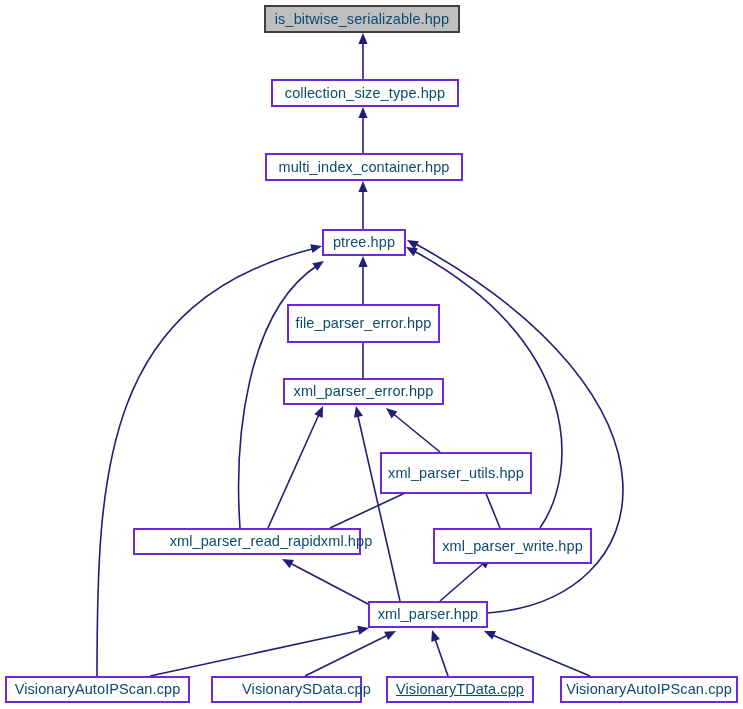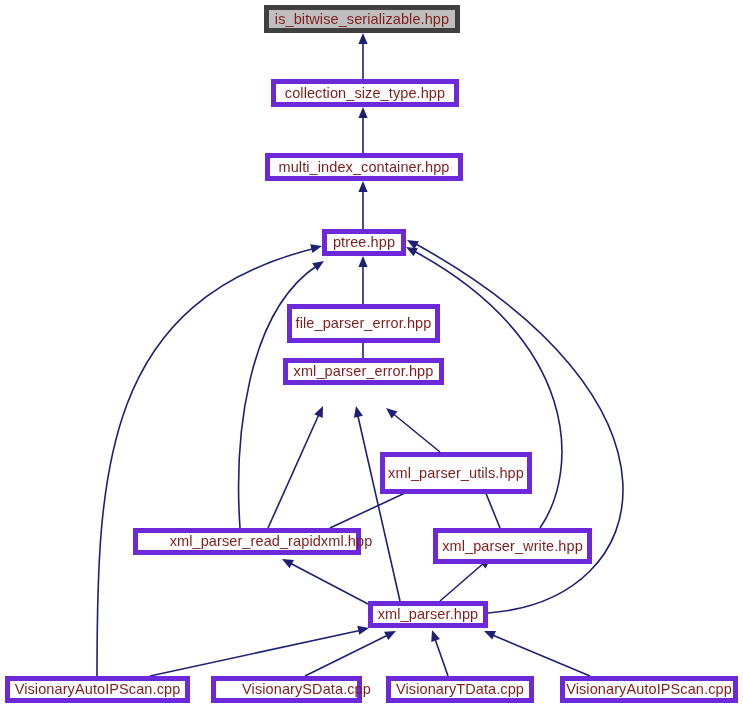--- a/index.html
+++ b/index.html
@@ -21,23 +21,23 @@
   #edge-layer {
     position: absolute;
     left: 0;
     top: 0;
     width: 743px;
     height: 709px;
   }
   .node {
     position: absolute;
     box-sizing: border-box;
-    border: 5px solid #6d28d9;
+    border: 2px solid #6d28d9;
     background: #ffffff;
-    color: #7f1d1d;
+    color: #0c4a6e;
     font-size: 14.5px;
     line-height: 1;
     display: flex;
     align-items: center;
     justify-content: center;
     white-space: nowrap;
     letter-spacing: 0.1px;
     z-index: 5;
   }
   .node.highlight {
@@ -106,42 +106,42 @@
       </div>
       <div class="node" style="left: 265px; top: 153px; width: 198px; height: 28px;">
         <span class="node-label">multi_index_container.hpp</span>
       </div>
       <div class="node" style="left: 322px; top: 229px; width: 84px; height: 27px; text-align: center;">
         <span class="node-label">ptree.hpp</span>
       </div>
       <div class="node" style="left: 287px; top: 304px; width: 153px; height: 39px;">
         <span class="node-label">file_parser_error.hpp</span>
       </div>
-      <div class="node" style="left: 283px; top: 358px; width: 161px; height: 27px;">
+      <div class="node" style="left: 283px; top: 378px; width: 161px; height: 27px;">
         <span class="node-label">xml_parser_error.hpp</span>
       </div>
       <div class="node" style="left: 380px; top: 452px; width: 152px; height: 42px;">
         <span class="node-label">xml_parser_utils.hpp</span>
       </div>
       <div class="node" style="left: 133px; top: 528px; width: 228px; height: 27px; padding-left: 48px;">
         <span class="node-label">xml_parser_read_rapidxml.hpp</span>
       </div>
       <div class="node" style="left: 433px; top: 528px; width: 159px; height: 36px;">
         <span class="node-label">xml_parser_write.hpp</span>
       </div>
       <div class="node" style="left: 368px; top: 601px; width: 120px; height: 27px;">
         <span class="node-label">xml_parser.hpp</span>
       </div>
       <div class="node" style="left: 5px; top: 676px; width: 185px; height: 27px;">
         <span class="node-label">VisionaryAutoIPScan.cpp</span>
       </div>
       <div class="node" style="left: 211px; top: 676px; width: 151px; height: 27px; padding-left: 40px;">
         <span class="node-label">VisionarySData.cpp</span>
       </div>
-      <div class="node" style="left: 386px; top: 676px; width: 148px; height: 27px;">
+      <div class="node" style="left: 386px; top: 676px; width: 148px; height: 27px; text-decoration: underline;">
         <span class="node-label">VisionaryTData.cpp</span>
       </div>
       <div class="node" style="left: 560px; top: 676px; width: 178px; height: 27px;">
         <span class="node-label">VisionaryAutoIPScan.cpp</span>
       </div>
     </div>
 
 </div>
 
 </body></html>

